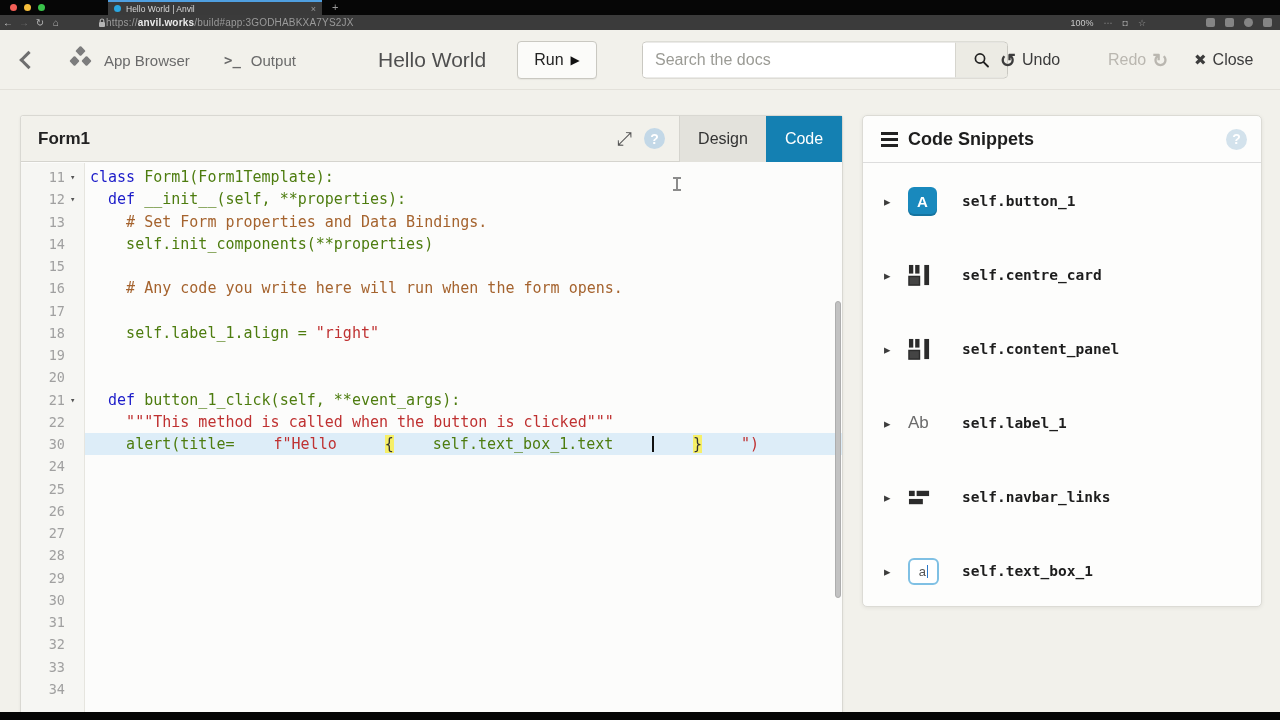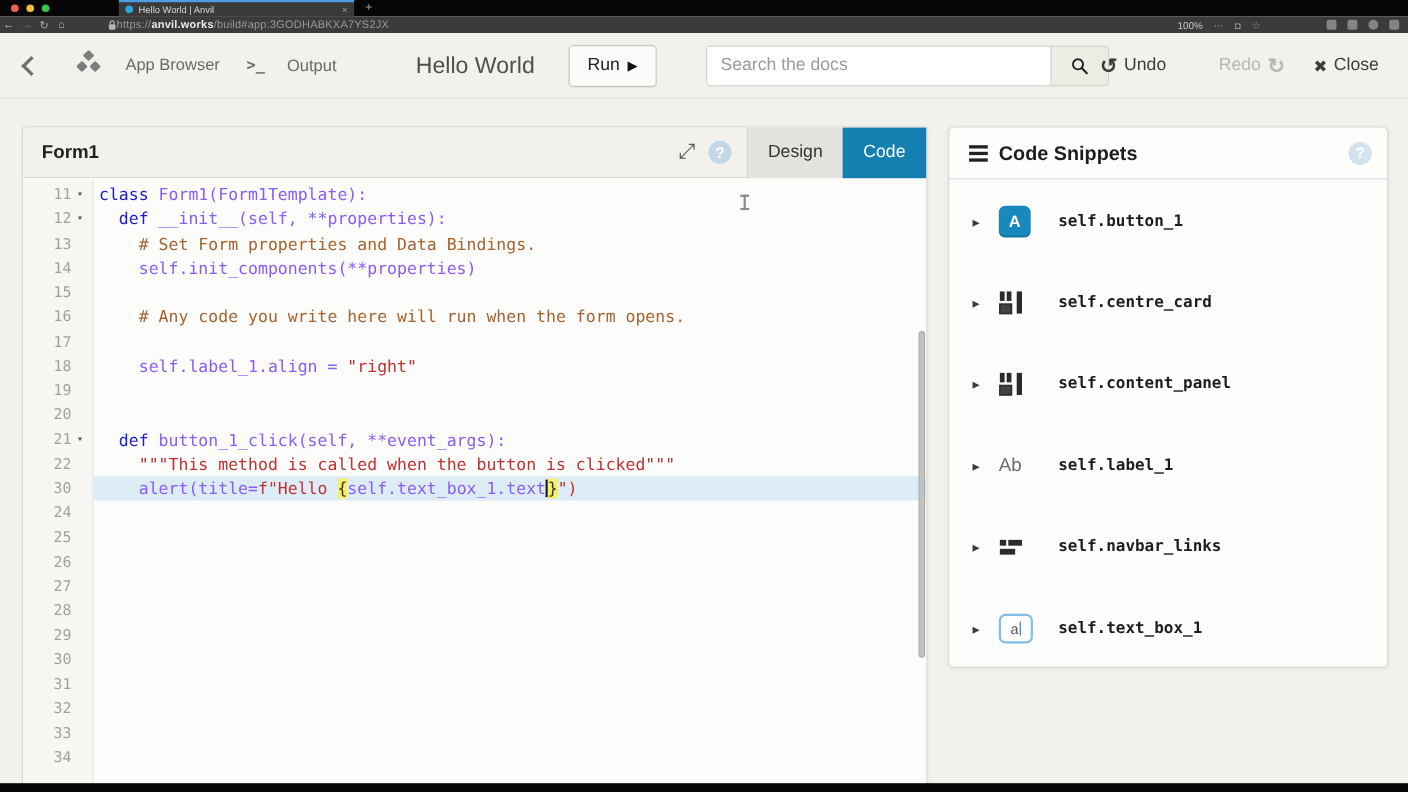--- a/index.html
+++ b/index.html
@@ -25,21 +25,21 @@
   .url-right { margin-left:auto; display:flex; align-items:center; gap:10px; padding-right:8px; }
   .zoom-pct { color:#c9c9c9; font-size:9px; }
   .mini { color:#9a9a9a; font-size:9px; }
   .sq { width:9px; height:9px; background:#848484; border-radius:2px; display:inline-block; }
   .sq.round { border-radius:50%; }
 
   
   .toolbar { position:absolute; left:0; top:30px; width:1280px; height:60px; background:#f2f1eb; border-bottom:1px solid #e3e1da; }
   .toolbar > * { position:absolute; top:50%; transform:translateY(-50%); }
   .back-btn { left:22px; width:13px; height:13px; border-left:3px solid #6e6e6e; border-bottom:3px solid #6e6e6e; transform:translateY(-50%) rotate(45deg); }
-  .tb-item { display:flex; align-items:center; gap:20px; color:#6a6a6a; font-size:15px; }
+  .tb-item { display:flex; align-items:center; gap:10px; color:#6a6a6a; font-size:15px; }
   .app-browser { left:66px; } .output { left:224px; }
   .prompt { font-family:"DejaVu Sans Mono", monospace; font-weight:bold; color:#6a6a6a; font-size:14px; }
   .app-title { left:378px; font-size:21px; color:#4f4f4f; }
   .run-btn { left:517px; width:80px; height:38px; background:#fbfbf9; border:1px solid #c9c8c1; border-radius:4px; display:flex; align-items:center; justify-content:center; gap:7px; font-size:16px; color:#222; box-shadow:0 1px 1px rgba(0,0,0,.05); }
   .run-tri { font-size:12px; color:#111; }
   .search-wrap { left:642px; width:366px; height:37px; display:flex; border:1px solid #c9c8c1; border-radius:4px; overflow:hidden; background:#fff; }
   .search-input { flex:1; border:none; outline:none; padding:0 12px; font-size:16px; color:#333; background:#fff; font-family:"Liberation Sans", sans-serif; }
   .search-input::placeholder { color:#9b9b95; }
   .search-btn { width:52px; background:#ecebe4; border-left:1px solid #d6d5ce; display:flex; align-items:center; justify-content:center; }
   .undo-btn { left:1000px; } .redo-btn { left:1096px;margin-left:12px; } .close-btn { left:1194px; }
@@ -59,25 +59,25 @@
   .tab-design { width:87px; background:#e3e2dc; color:#333; border-left:1px solid #d5d4ce; }
   .tab-code { width:76px; background:var(--accent-blue,#1480b2); color:#fff; }
 
   .editor-body { position:absolute; left:0; top:47px; right:0; bottom:0; display:flex; overflow:hidden; background:#fcfcfb; }
   .gutter { width:64px; background:#f6f6f3; border-right:1px solid #e6e5df; padding-top:3px; flex:0 0 auto; }
   .gutter-line { height:22.26px; display:flex; align-items:center; font-family:"DejaVu Sans Mono", monospace; font-size:13.5px; color:#a0a0a0; }
   .gutter-line .num { flex:1; text-align:right; padding-right:5px; }
   .gutter-line .fold-arrow { width:14px; font-size:9px; color:#555; }
   .code-col { flex:1; padding-top:3px; position:relative; overflow:hidden; }
   .code-line { height:22.26px; display:flex; align-items:center; font-family:"DejaVu Sans Mono", monospace; font-size:15px; white-space:pre; color:#1e1e1e; padding-left:5px; }
-  .code-line.active { background:var(--active-line,#ddedf8); }
+  .code-line.active { background:var(--active-line,#ddedf8);gap:39px; }
   .seg-kw { color:var(--keyword,#1c1cc9); font-weight:normal; }
   .seg-com { color:var(--comment,#a5632e); }
   .seg-str { color:var(--string,#bf3131); }
-  .seg-txt { color:#8b5cf6; }
+  .seg-txt { color:#4d7c0f; }
   .seg-brkt { background:var(--bracket-highlight,#f6ef67); color:#333; }
   .seg-caret { display:inline-block; width:1.5px; height:16px; background:#111; vertical-align:middle; }
   .scrollbar-track { position:absolute; right:0; top:0; bottom:0; width:9px; }
   .scrollbar-thumb { position:absolute; right:1px; top:138px; width:6px; height:297px; background:#c2c2c2; border-radius:3px; border:1px solid #adadad; }
 
   
   .ibeam { position:absolute; left:672px; top:177px; width:10px; height:14px; }
   .ibeam .bar { position:absolute; left:4px; top:0; width:2px; height:14px; background:#8b8b8b; }
   .ibeam .serif { position:absolute; left:1px; width:8px; height:2px; background:#8b8b8b; }
   .ibeam .top { top:0; } .ibeam .bot { bottom:0; }

